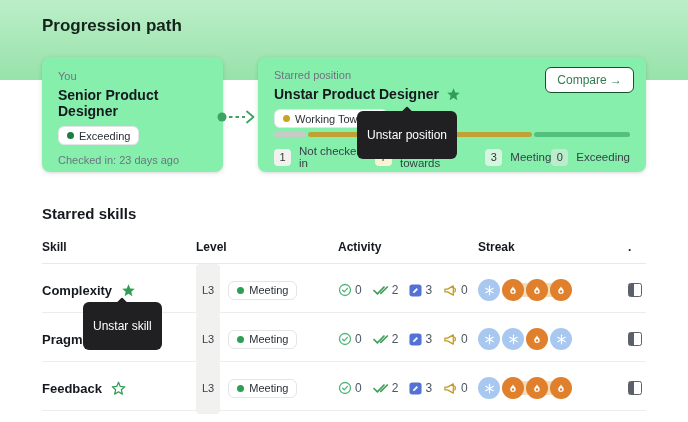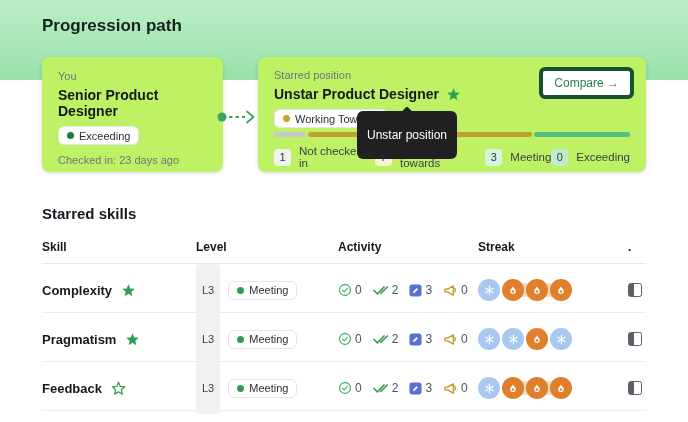--- a/index.html
+++ b/index.html
@@ -1,33 +1,33 @@
 <!DOCTYPE html>
 <html><head>
 <meta charset="utf-8">
 <style>
   html,body{margin:0;padding:0;background:#fff;}
   #app{position:relative;width:688px;height:422px;background:#fff;overflow:hidden;
        font-family:"Liberation Sans",sans-serif;color:#15191f;}
   .banner{position:absolute;left:0;top:0;width:100%;height:80px;
           background:linear-gradient(180deg,#bceec8,#97e2aa);}
   .page-title{position:absolute;left:42px;top:16px;font-size:17px;font-weight:700;color:#14231b;}
-  .card{position:absolute;background:#bef264;border-radius:8px;box-sizing:border-box;
+  .card{position:absolute;background:#86efac;border-radius:8px;box-sizing:border-box;
         box-shadow:0 1px 5px rgba(16,24,40,.12),0 1px 2px rgba(16,24,40,.06);}
   .card.you{left:42px;top:57px;width:181px;height:115px;padding:13px 16px;}
   .card.starred{left:258px;top:57px;width:388px;height:115px;padding:12px 16px;}
   .muted{font-size:11px;color:#6d7480;}
   .card-title{font-size:14px;font-weight:700;margin-top:5px;display:flex;align-items:center;gap:7px;}
   .pill{display:inline-flex;align-items:center;gap:5px;border:1px solid #e3e5e8;border-radius:6px;
         padding:2.5px 8px;font-size:11px;color:#2a2f36;background:#fff;}
   .mt7{margin-top:7px;}
   .dot{width:7px;height:7px;border-radius:50%;flex:0 0 auto;}
   .checked{margin-top:9px;}
   .connector{position:absolute;left:217px;top:109px;}
-  .compare-btn{position:absolute;top:10px;right:12px;background:#fff;border:4px solid #14532d;
+  .compare-btn{position:absolute;top:10px;right:12px;background:#fff;border:1px solid #14532d;
         color:#2e7d4f;font-size:12px;padding:5px 11px;border-radius:6px;font-family:inherit;cursor:pointer;}
   .bar{position:absolute;left:16px;right:16px;top:75px;height:5px;display:flex;gap:2px;}
   .bar .seg{border-radius:3px;}
   .legend{position:absolute;left:16px;right:16px;top:88px;display:flex;justify-content:space-between;}
   .legend-item{display:flex;align-items:center;gap:8px;font-size:11.5px;color:#3a4149;}
   .legend-badge{width:17px;height:17px;border-radius:4px;display:flex;align-items:center;
         justify-content:center;font-size:11px;color:#2f3a33;}
   .tooltip{position:absolute;background:#202023;color:#fff;font-size:12px;padding:17px 10px;
         border-radius:6px;white-space:nowrap;z-index:6;}
   .tooltip:before{content:"";position:absolute;top:-3px;left:50%;width:8px;height:8px;
@@ -391,13 +391,14 @@
               </svg>
             </span>
           </div>
           <div class="action-cell">
             <span class="panel-icon"></span>
           </div>
         </div>
       </div>
   </div>
 
+  <div class="tooltip skill">Unstar skill</div>
 </div>
 
 </body></html>

